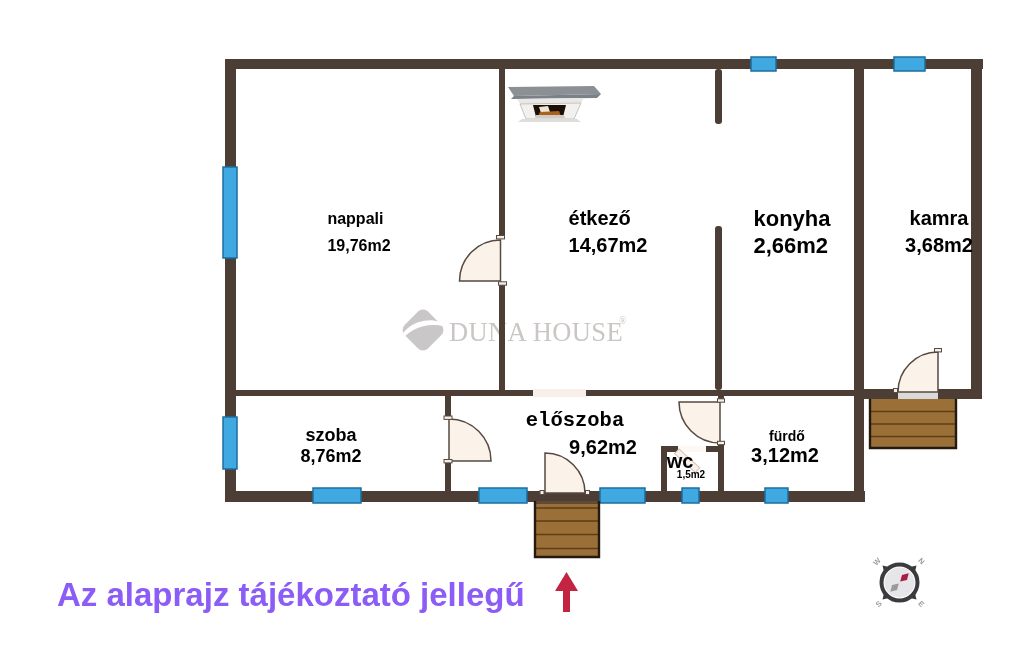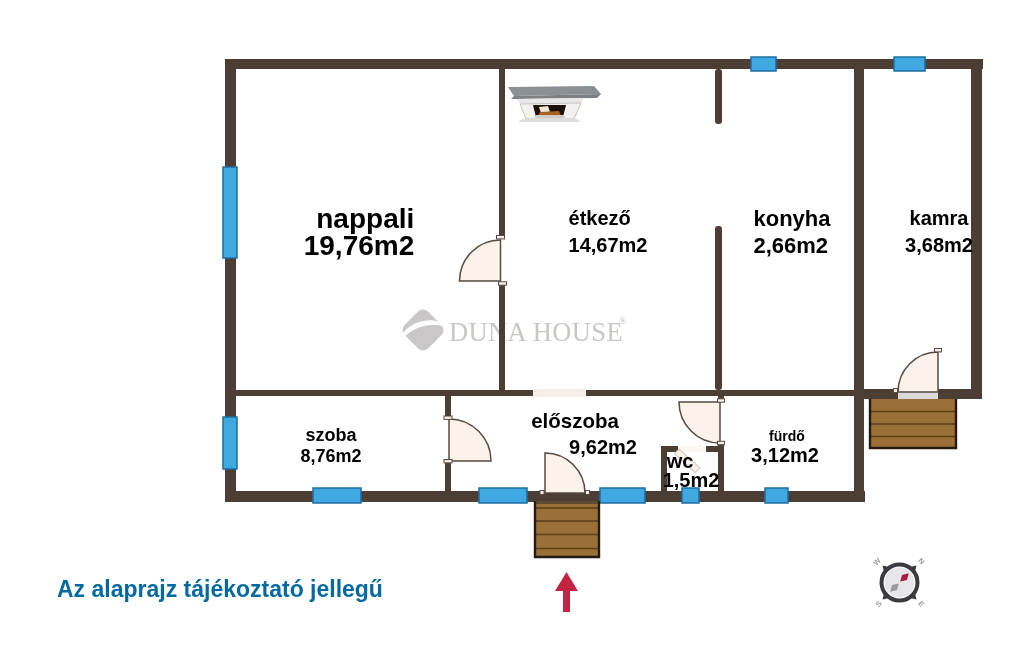--- a/index.html
+++ b/index.html
@@ -157,36 +157,36 @@
     <polygon points="890.3,591.7 892.1,585.1 898.8,583.5 897.0,590.0" fill="#9b9a99"></polygon>
     <g fill="#9b9b9b" font-size="7.5" font-weight="bold" font-family="Liberation Sans, sans-serif">
       <text x="919" y="564" transform="rotate(45 922 561)">N</text>
       <text x="873" y="564" transform="rotate(-45 877 561)">W</text>
       <text x="876" y="607" transform="rotate(-45 878 604)">S</text>
       <text x="919" y="607" transform="rotate(45 922 604)">E</text>
     </g>
   </g>
 </svg>
 
-<div class="lbl" style="left:359px;top:205px;font-size:28px;line-height:27px;text-align:right;">nappali<br>19,76m2</div>
+<div class="lbl" style="left:359px;top:205px;font-size:16px;line-height:27px;text-align:left;">nappali<br>19,76m2</div>
 
 <div class="lbl" style="left:608px;top:205px;font-size:20px;line-height:27px;">étkező<br>14,67m2</div>
 
 <div class="lbl" style="left:792px;top:205px;font-size:22px;line-height:27px;text-align:left;">konyha<br>2,66m2</div>
 
 <div class="lbl" style="left:913px;top:205px;font-size:20px;line-height:27px;text-align:center;margin-left:26px;">kamra<br>3,68m2</div>
 
 <div class="lbl" style="left:331px;top:425px;font-size:18px;line-height:21px;text-align:center;">szoba<br>8,76m2</div>
 
-<div class="lbl" style="left:575px;top:408.5px;font-size:20.5px;">előszoba</div>
+<div class="lbl" style="left:575px;top:408.5px;font-size:20.5px;font-family:Liberation Mono, monospace;">előszoba</div>
 
 <div class="lbl" style="left:603px;top:436px;font-size:20px;">9,62m2</div>
 
 <div class="lbl" style="left:680px;top:450px;font-size:20px;">wc</div>
 
-<div class="lbl" style="left:691px;top:469px;font-size:20px;">1,5m2</div>
+<div class="lbl" style="left:691px;top:469px;font-size:10px;">1,5m2</div>
 
 <div class="lbl" style="left:787px;top:428px;font-size:14px;">fürdő</div>
 
 <div class="lbl" style="left:785px;top:444px;font-size:20px;">3,12m2</div>
 
-<div style="position:absolute;left:57px;top:576px;font-size:23px;font-weight:bold;color:#0369a1;">Az alaprajz tájékoztató jellegű</div>
+<div style="position:absolute;left:57px;top:576px;font-size:33px;font-weight:bold;color:#8b5cf6;">Az alaprajz tájékoztató jellegű</div>
 </div>
 
 </body></html>

